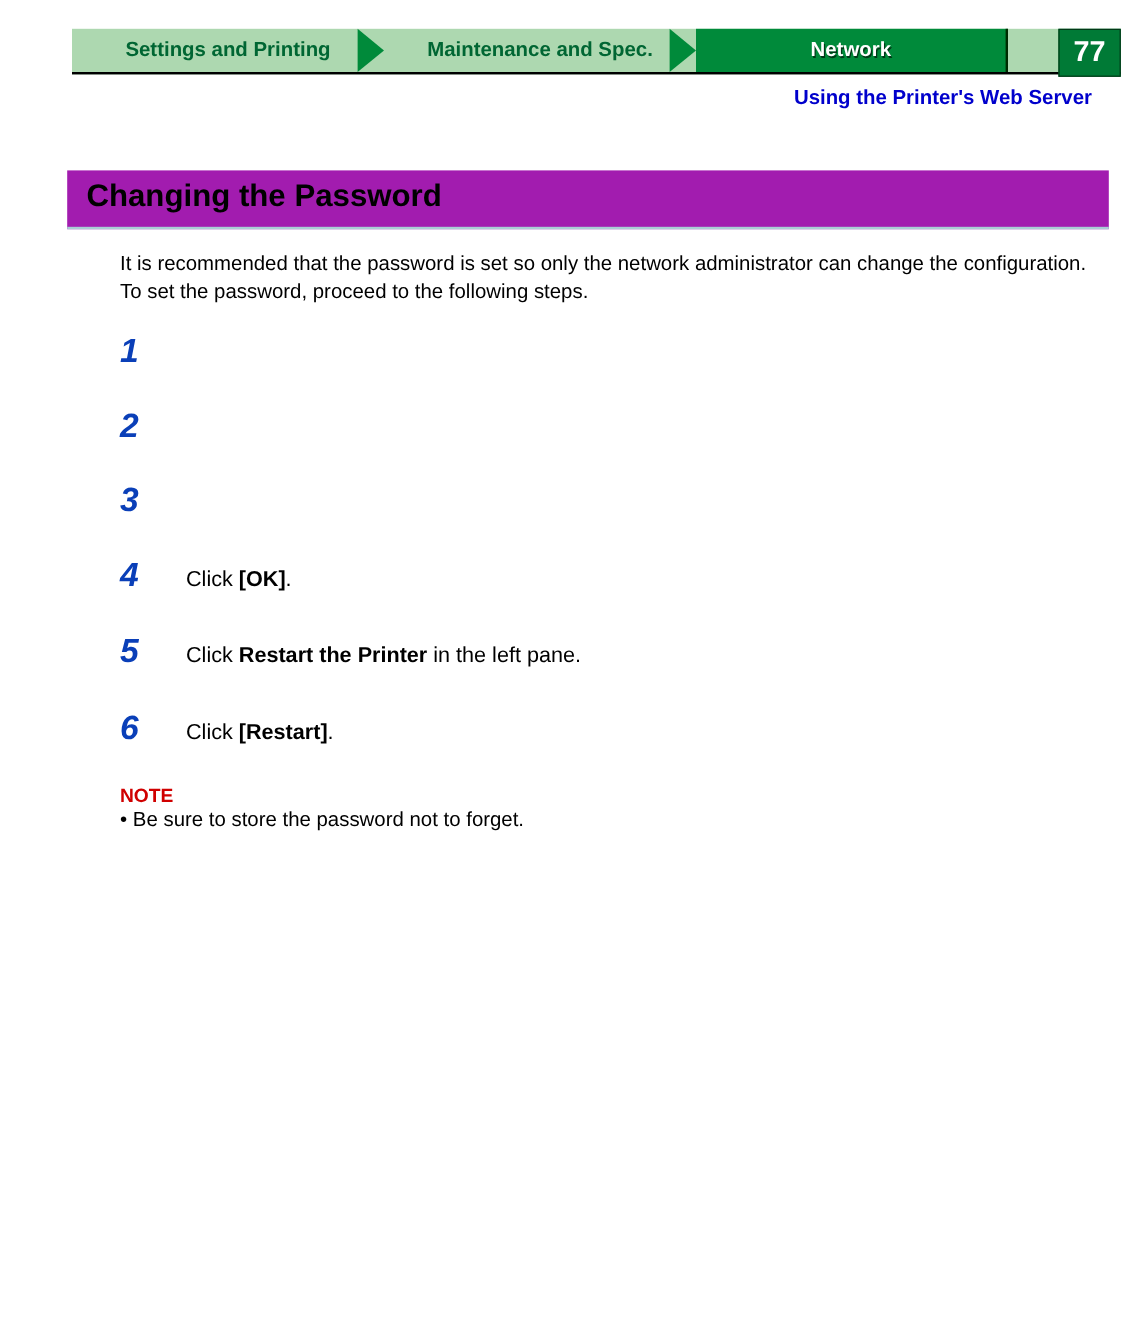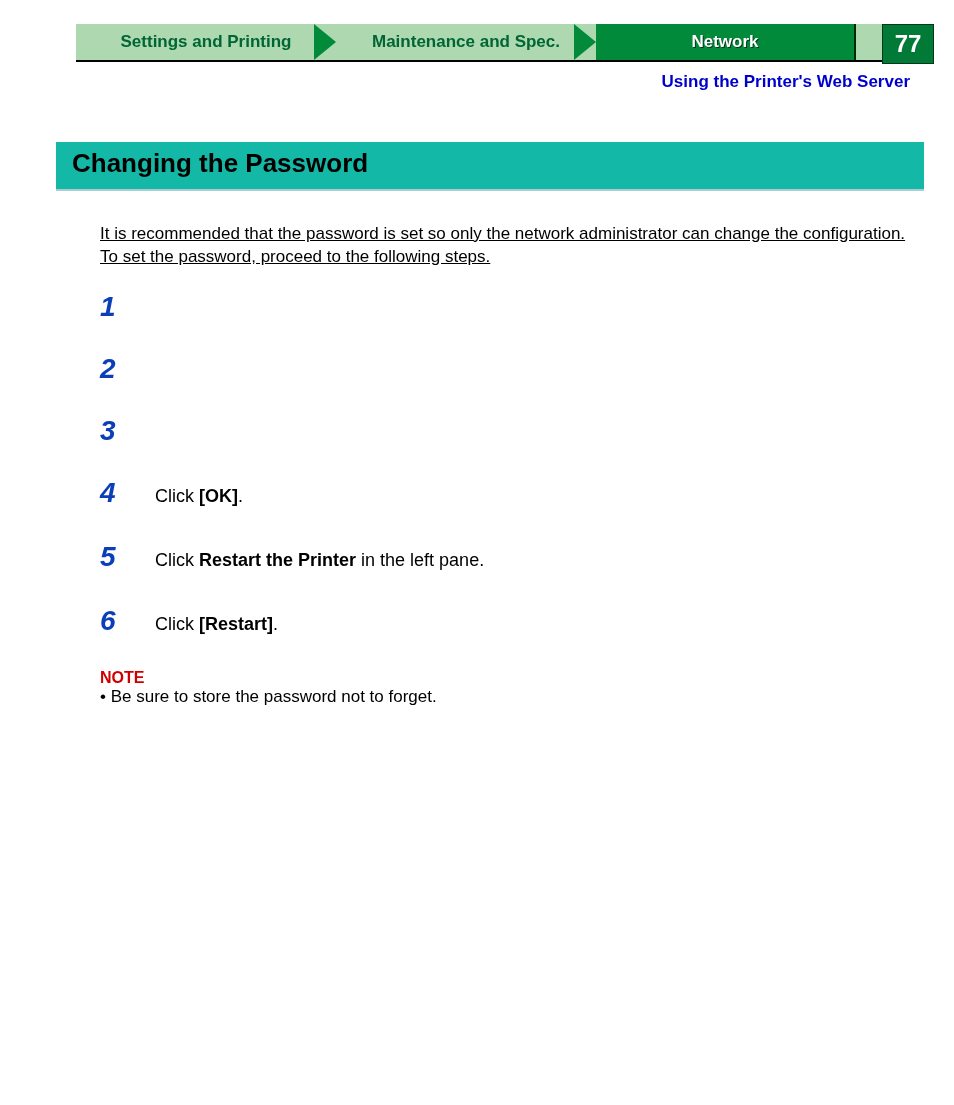--- a/index.html
+++ b/index.html
@@ -10,21 +10,21 @@
     width: 954px;
     min-height: 1105px;
   }
   .topbar {
     position: relative;
     height: 36px;
     margin: 24px 20px 0 60px;
   }
   .tab-strip {
     position: absolute;
-    left: 16px;
+    left: 0;
     right: 0;
     top: 0;
     height: 36px;
     background: #ADD8B0;
     border-bottom: 2px solid #000;
   }
   .tab {
     position: absolute;
     top: 0;
     height: 36px;
@@ -80,34 +80,33 @@
   }
   .subtitle-row {
     margin: 12px 44px 0 60px;
     text-align: right;
     color: #0000CC;
     font-weight: bold;
     font-size: 17px;
   }
   .heading-box {
     margin: 50px 30px 0 56px;
-    background: #14b8a6;
+    background: #a21caf;
     border-bottom: 2px solid #a9cdd4;
     padding: 6px 16px 10px 16px;
   }
   .heading-box h2 {
     margin: 0;
     font-size: 26px;
     font-weight: bold;
   }
   .intro {
-    margin: 32px 30px 0 100px;
+    margin: 18px 30px 0 100px;
     font-size: 17px;
     line-height: 1.35;
-    text-decoration: underline;
   }
   .steps {
     margin: 22px 30px 0 100px;
   }
   .step {
     display: flex;
     align-items: baseline;
     margin-bottom: 30px;
   }
   .stepnum {

